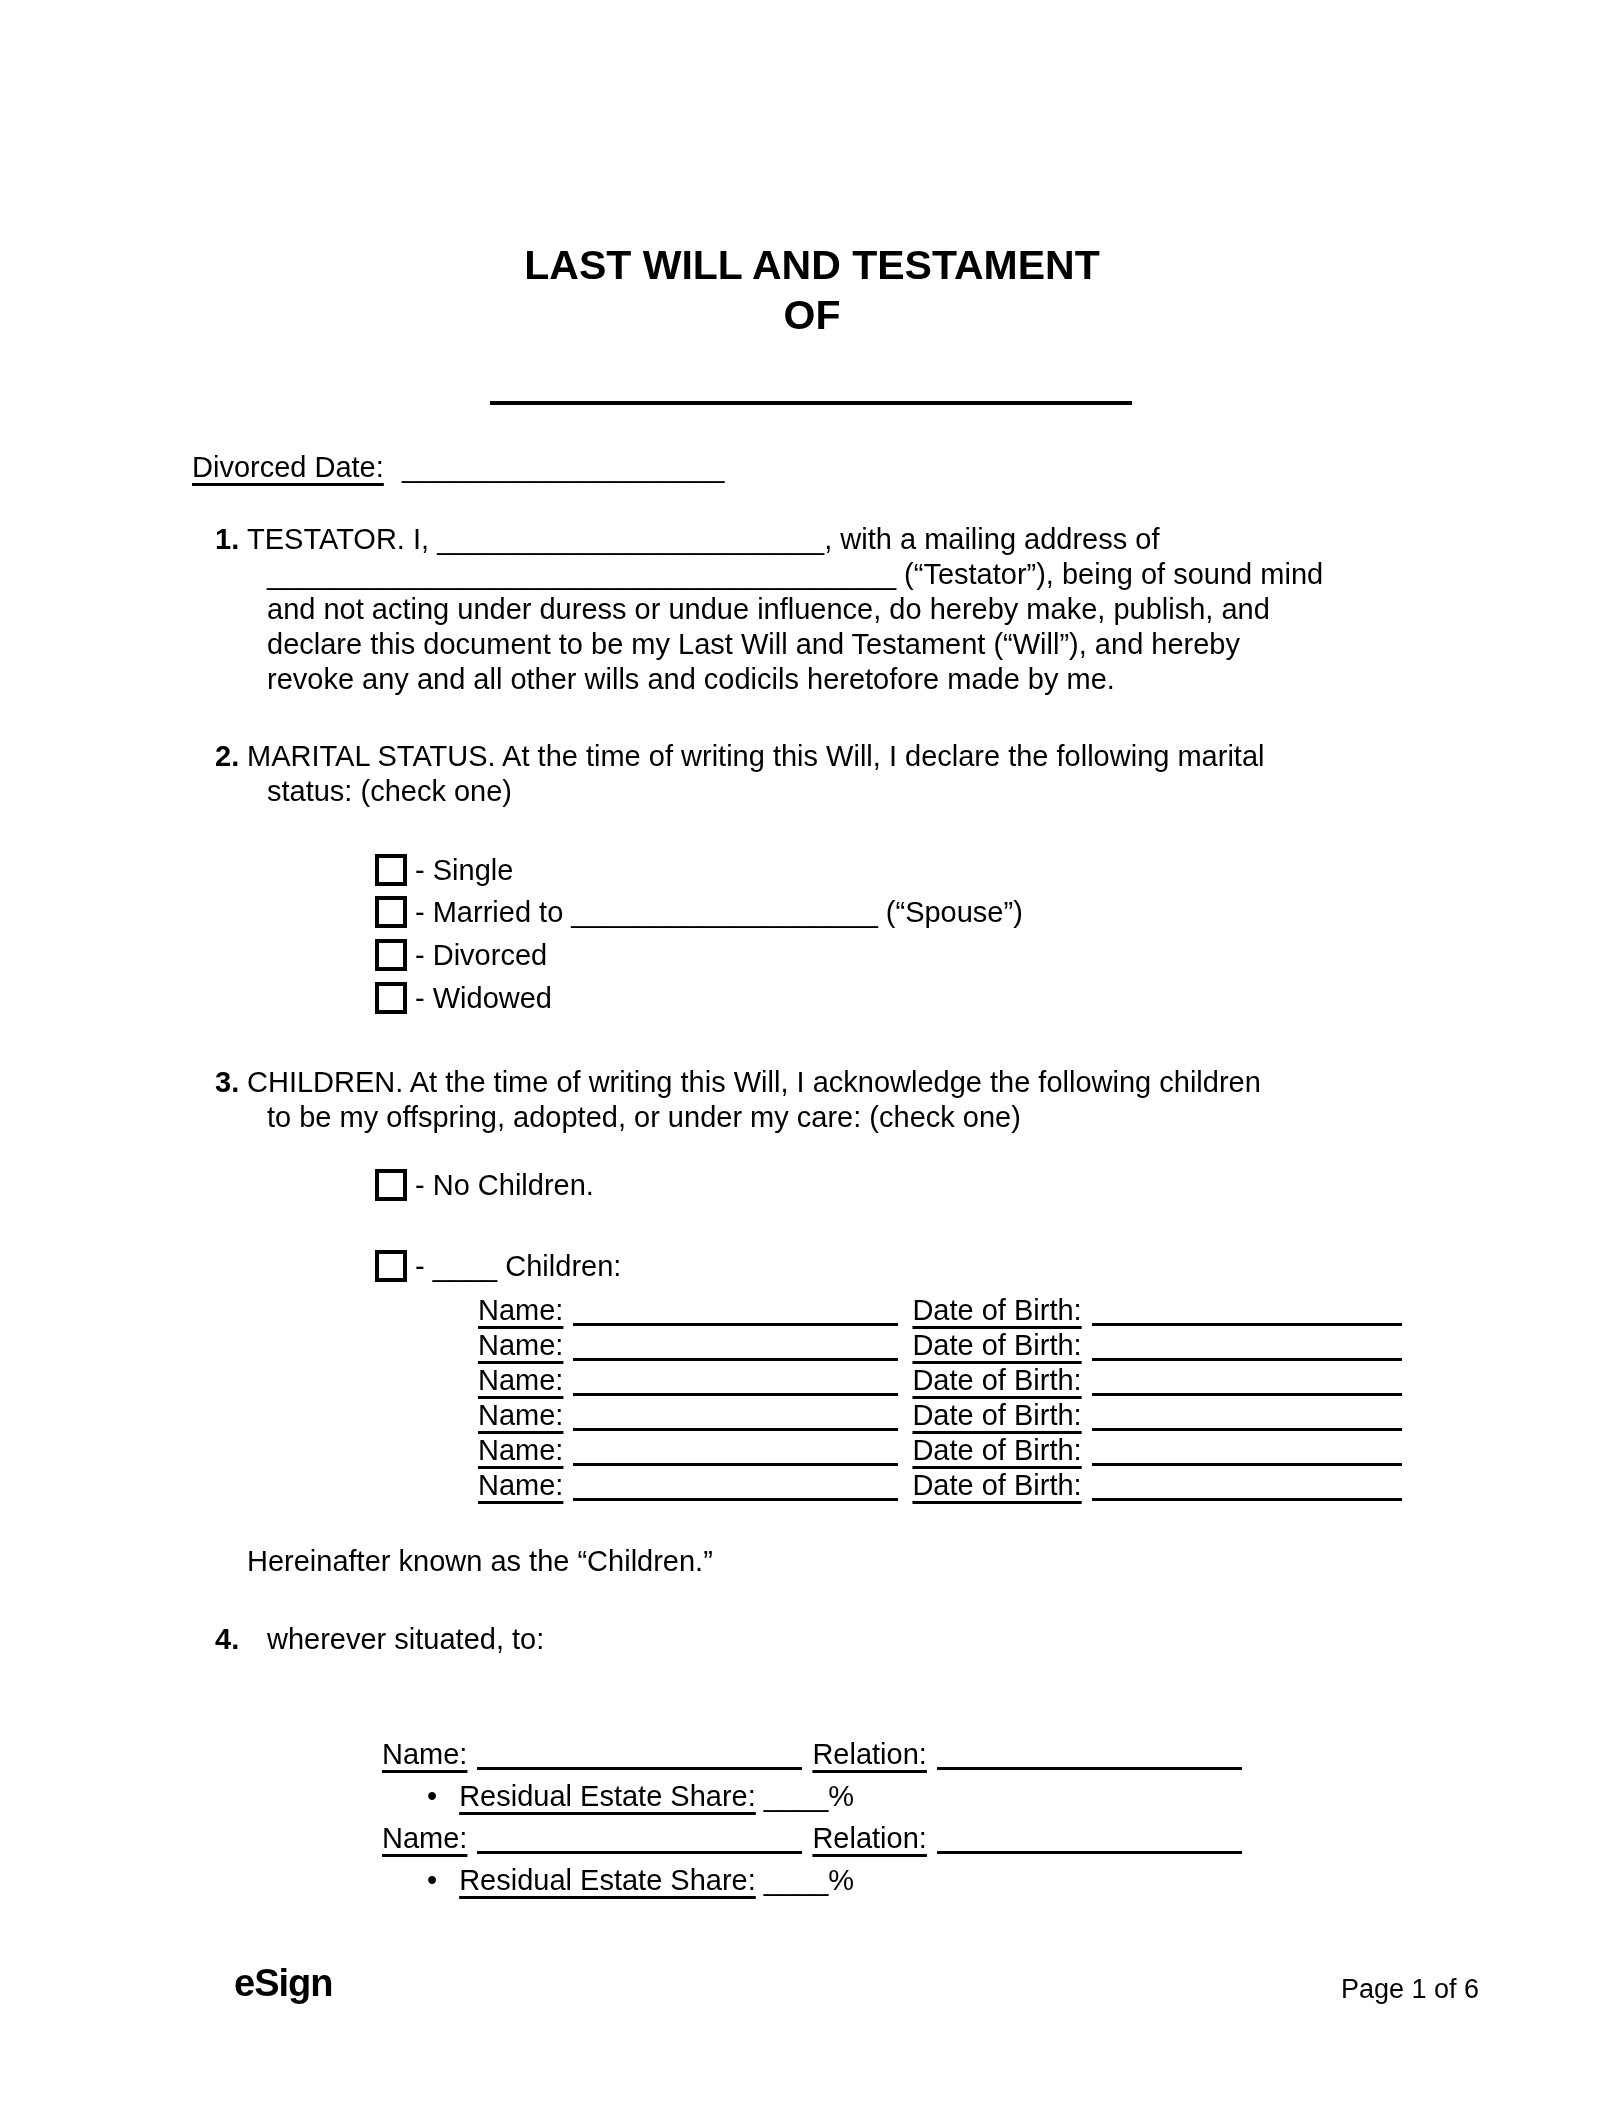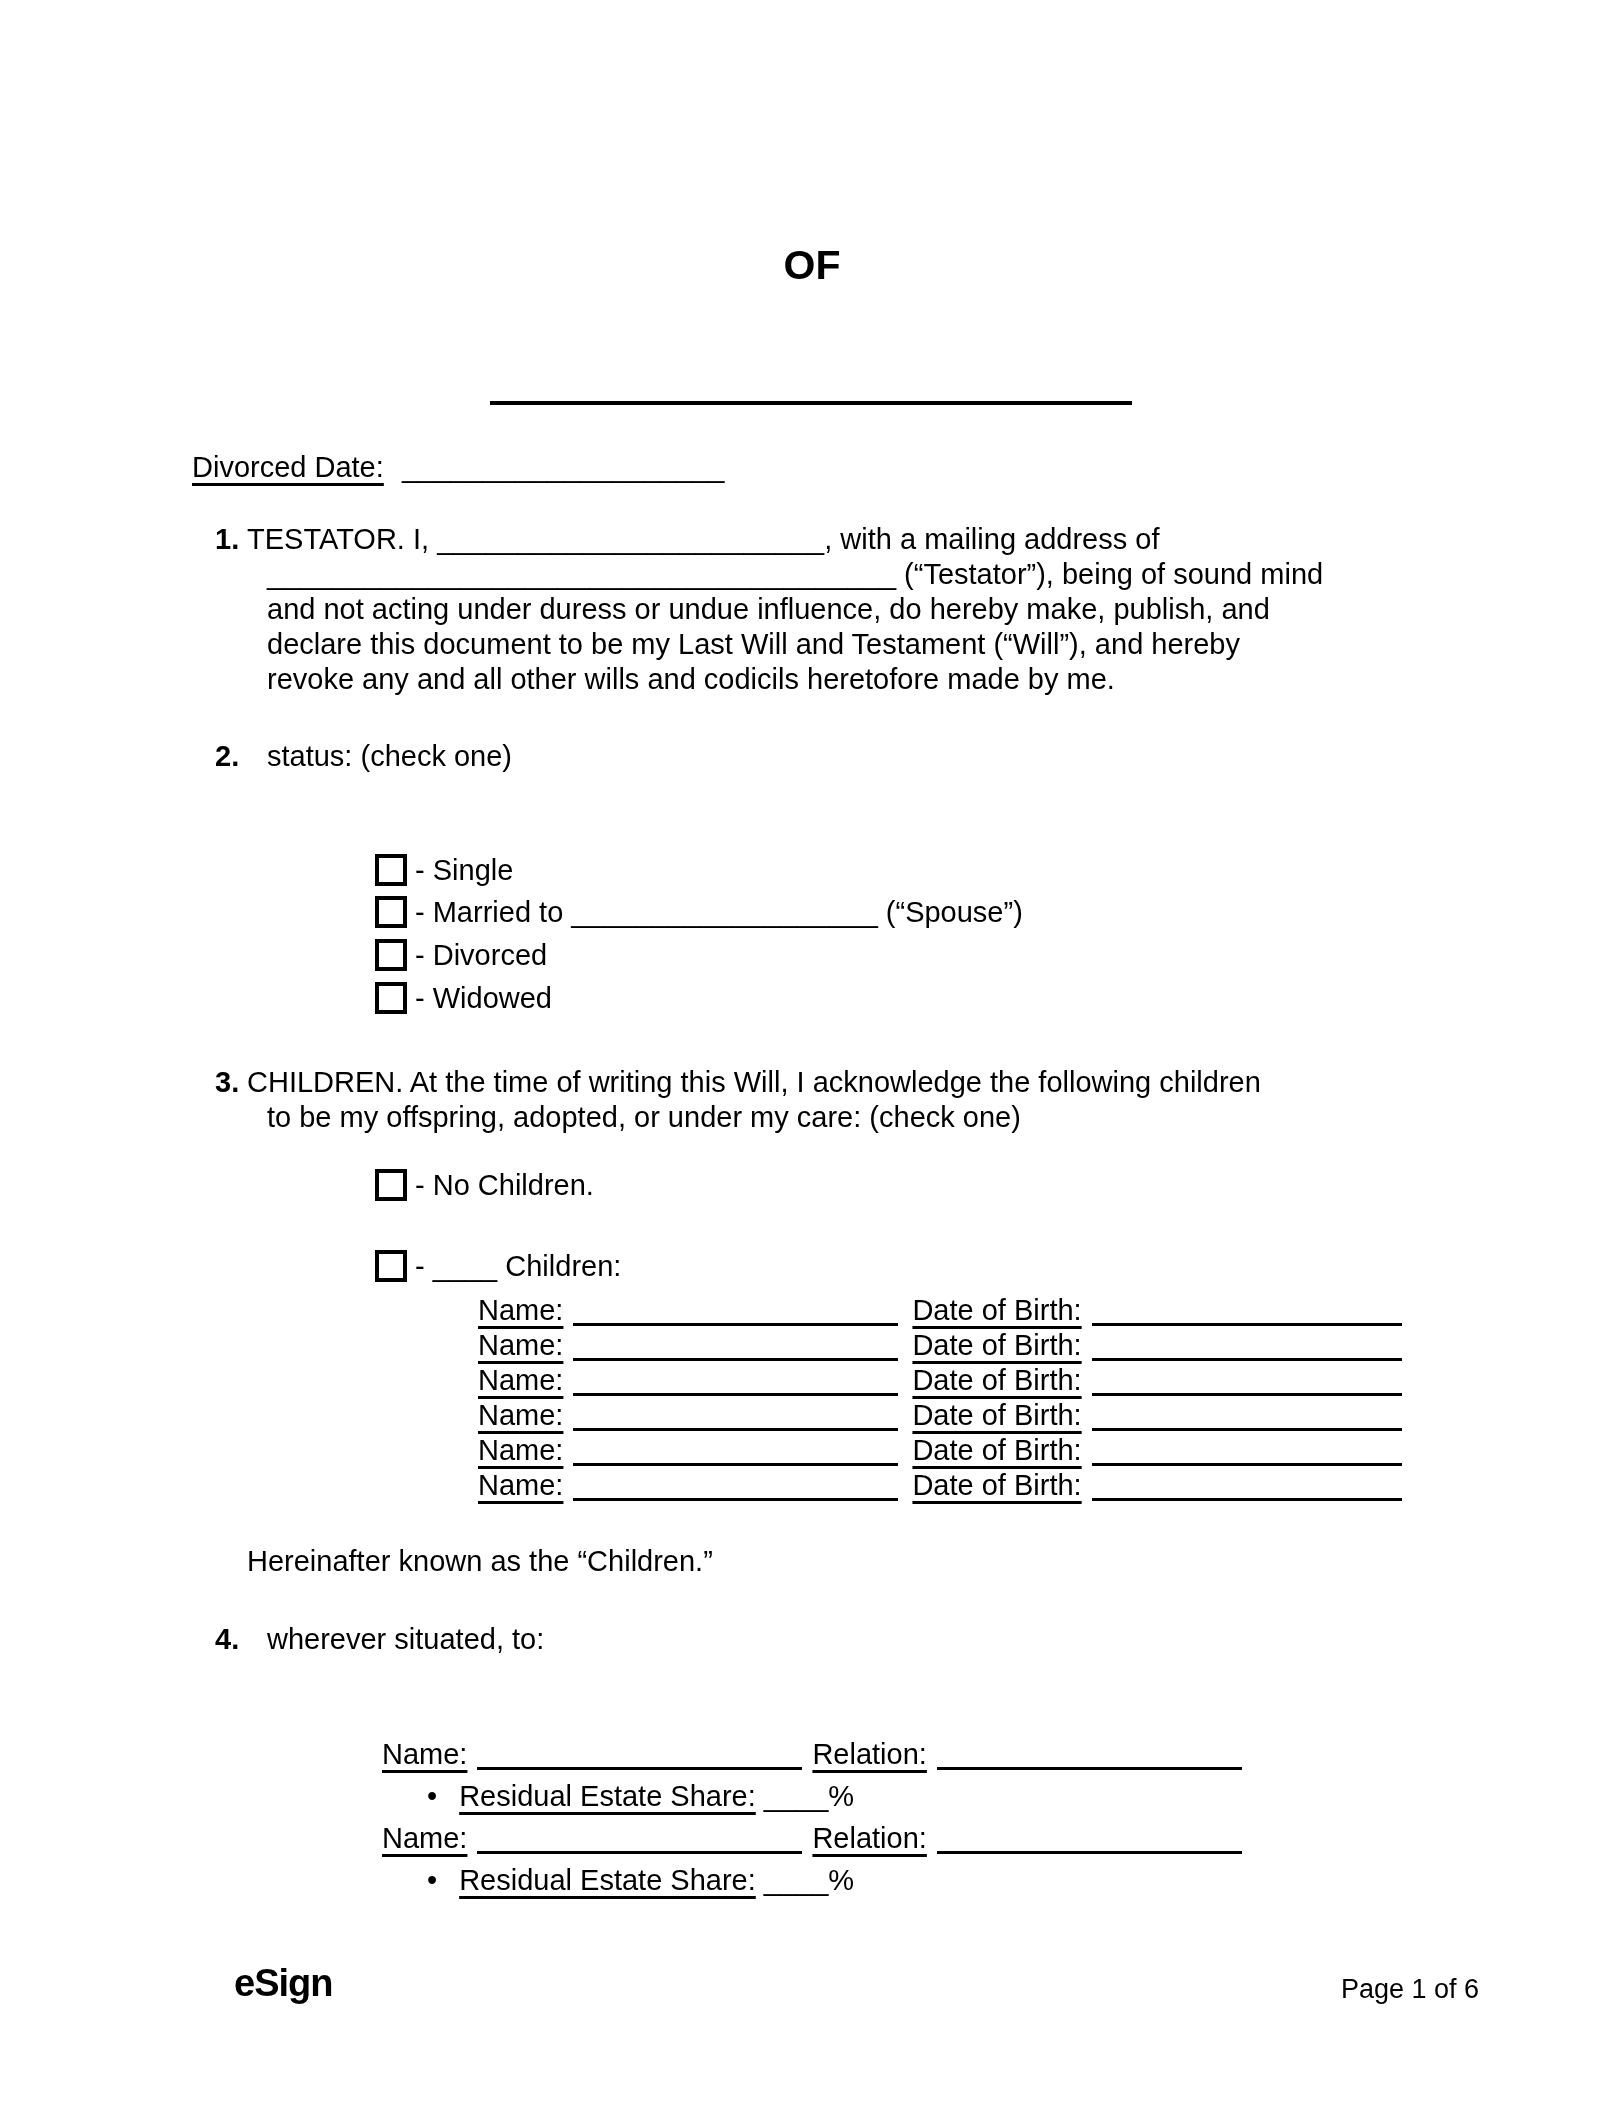--- a/index.html
+++ b/index.html
@@ -54,20 +54,21 @@
   }
   .footer-page { position: absolute; left: 1341px; top: 1974px; font-size: 27px; }
   b { font-weight: normal; }
 </style>
 </head>
 <body>
 
 <div class="page">
 
   <div class="doc-title">
+    <div>LAST WILL AND TESTAMENT</div>
     <div>OF</div>
   </div>
 
   <div class="name-line"></div>
 
   <div class="eff-row">
     <span class="ul">Divorced Date:</span>
     <span style="margin-left:10px">____________________</span>
   </div>
 
@@ -78,20 +79,21 @@
       <div class="prelines">_______________________________________ (“Testator”), being of sound mind
 and not acting under duress or undue influence, do hereby make, publish, and
 declare this document to be my Last Will and Testament (“Will”), and hereby
 revoke any and all other wills and codicils heretofore made by me.</div>
     </div>
   </div>
 
   <div class="section" style="top:739px">
     <span class="num">2.</span>
     <div class="sec-text">
+      <div><b>MARITAL STATUS</b><span>. At the time of writing this Will, I declare the following marital</span></div>
       <div class="prelines">status: (check one)</div>
     </div>
   </div>
 
   <div class="cbrow" style="top:850px">
     <span class="cb"></span>
     <span>- Single</span>
   </div>
   <div class="cbrow" style="top:892px">
     <span class="cb"></span>

